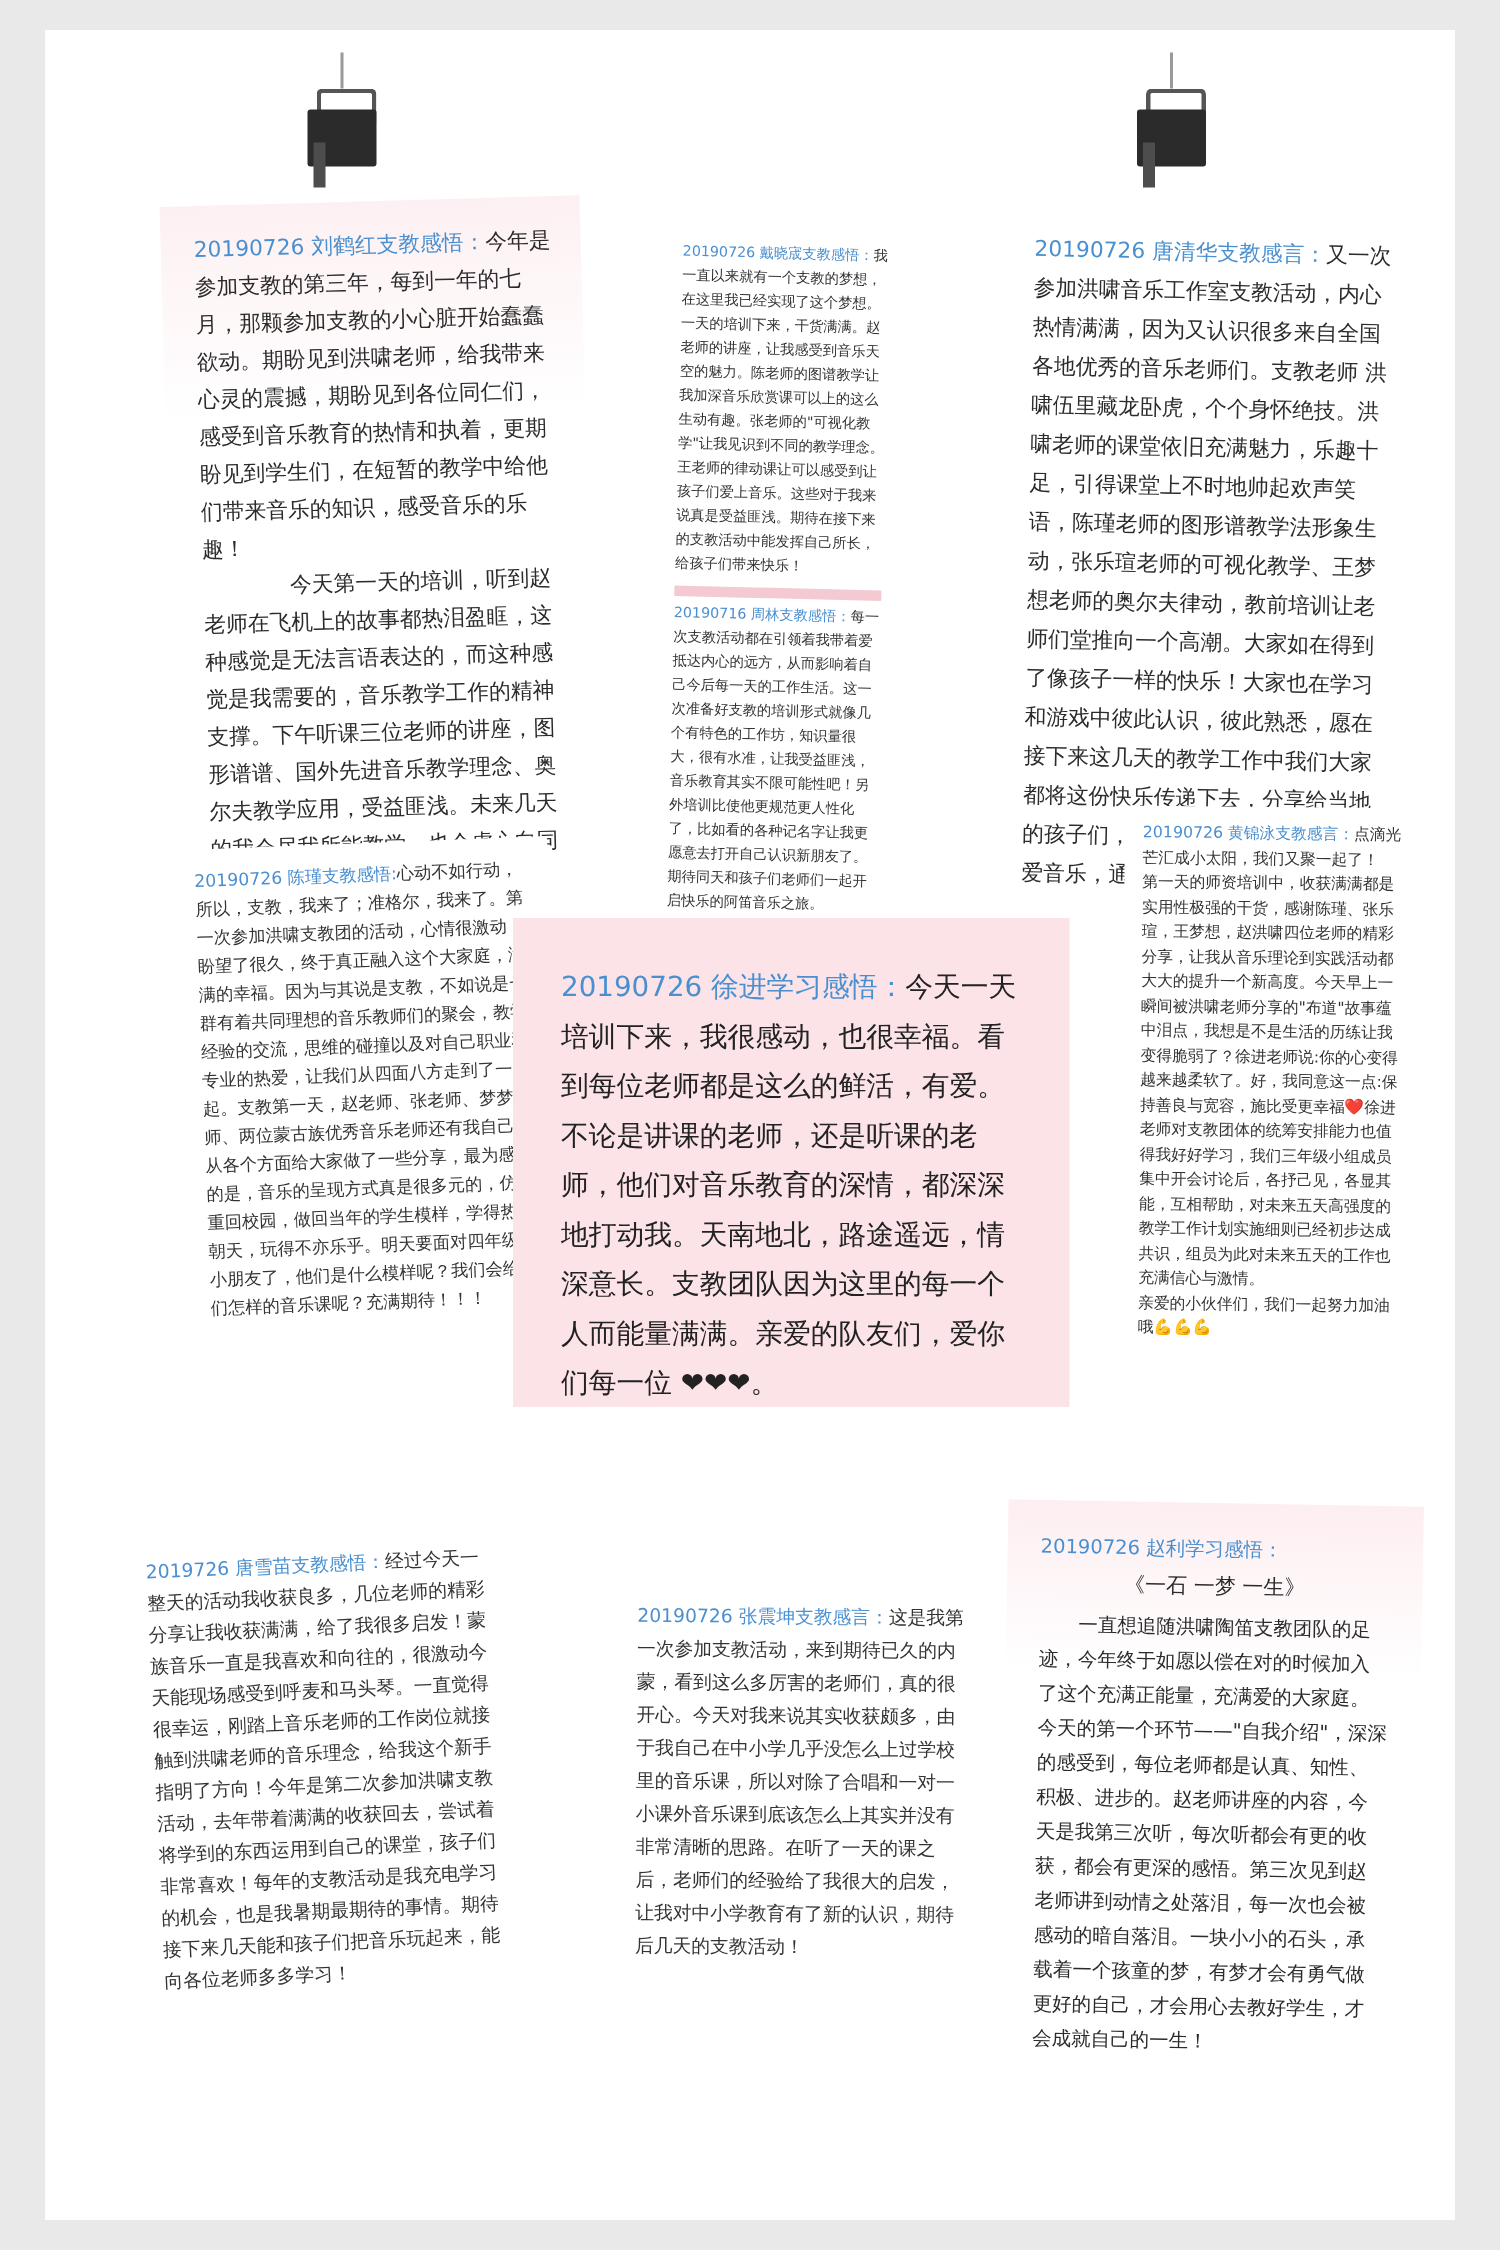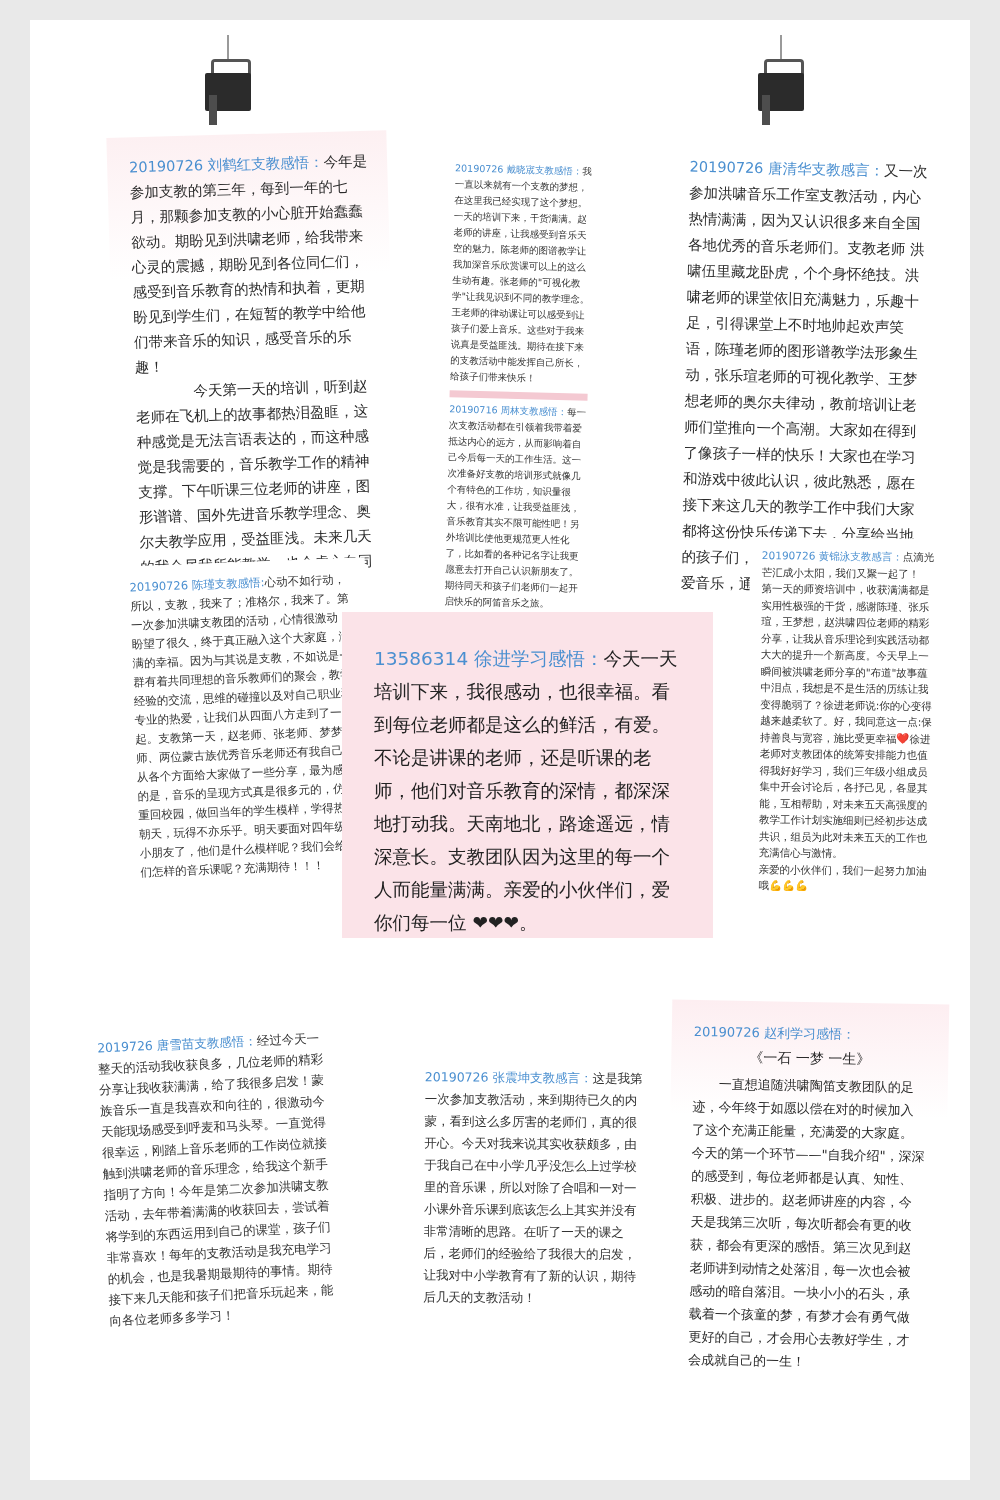--- a/index.html
+++ b/index.html
@@ -105,21 +105,21 @@
     <span class="hl">20190726 黄锦泳支教感言：</span><span class="txt">点滴光芒汇成小太阳，我们又聚一起了！
 第一天的师资培训中，收获满满都是实用性极强的干货，感谢陈瑾、张乐瑄，王梦想，赵洪啸四位老师的精彩分享，让我从音乐理论到实践活动都大大的提升一个新高度。今天早上一瞬间被洪啸老师分享的"布道"故事蕴中泪点，我想是不是生活的历练让我变得脆弱了？徐进老师说:你的心变得越来越柔软了。好，我同意这一点:保持善良与宽容，施比受更幸福❤️徐进老师对支教团体的统筹安排能力也值得我好好学习，我们三年级小组成员集中开会讨论后，各抒己见，各显其能，互相帮助，对未来五天高强度的教学工作计划实施细则已经初步达成共识，组员为此对未来五天的工作也充满信心与激情。
 亲爱的小伙伴们，我们一起努力加油哦💪💪💪</span>
   </div>
 
   <div class="note" id="n-chenyu">
     <span class="hl">20190726 陈瑾支教感悟:</span><span class="txt">心动不如行动，所以，支教，我来了；准格尔，我来了。第一次参加洪啸支教团的活动，心情很激动，盼望了很久，终于真正融入这个大家庭，满满的幸福。因为与其说是支教，不如说是一群有着共同理想的音乐教师们的聚会，教学经验的交流，思维的碰撞以及对自己职业和专业的热爱，让我们从四面八方走到了一起。支教第一天，赵老师、张老师、梦梦老师、两位蒙古族优秀音乐老师还有我自己都从各个方面给大家做了一些分享，最为感慨的是，音乐的呈现方式真是很多元的，仿佛重回校园，做回当年的学生模样，学得热火朝天，玩得不亦乐乎。明天要面对四年级的小朋友了，他们是什么模样呢？我们会给他们怎样的音乐课呢？充满期待！！！</span>
   </div>
 
   <div class="note" id="n-xujin">
-    <span class="hl">13586314 徐进学习感悟：</span><span class="txt">今天一天培训下来，我很感动，也很幸福。看到每位老师都是这么的鲜活，有爱。不论是讲课的老师，还是听课的老师，他们对音乐教育的深情，都深深地打动我。天南地北，路途遥远，情深意长。支教团队因为这里的每一个人而能量满满。亲爱的小伙伴们，爱你们每一位 ❤❤❤。</span>
+    <span class="hl">20190726 徐进学习感悟：</span><span class="txt">今天一天培训下来，我很感动，也很幸福。看到每位老师都是这么的鲜活，有爱。不论是讲课的老师，还是听课的老师，他们对音乐教育的深情，都深深地打动我。天南地北，路途遥远，情深意长。支教团队因为这里的每一个人而能量满满。亲爱的队友们，爱你们每一位 ❤❤❤。</span>
   </div>
 
   <div class="note" id="n-tangxuemiao">
     <span class="hl">2019726 唐雪苗支教感悟：</span><span class="txt">经过今天一整天的活动我收获良多，几位老师的精彩分享让我收获满满，给了我很多启发！蒙族音乐一直是我喜欢和向往的，很激动今天能现场感受到呼麦和马头琴。一直觉得很幸运，刚踏上音乐老师的工作岗位就接触到洪啸老师的音乐理念，给我这个新手指明了方向！今年是第二次参加洪啸支教活动，去年带着满满的收获回去，尝试着将学到的东西运用到自己的课堂，孩子们非常喜欢！每年的支教活动是我充电学习的机会，也是我暑期最期待的事情。期待接下来几天能和孩子们把音乐玩起来，能向各位老师多多学习！</span>
   </div>
 
   <div class="note" id="n-zhangzhenkun">
     <span class="hl">20190726 张震坤支教感言：</span><span class="txt">这是我第一次参加支教活动，来到期待已久的内蒙，看到这么多厉害的老师们，真的很开心。今天对我来说其实收获颇多，由于我自己在中小学几乎没怎么上过学校里的音乐课，所以对除了合唱和一对一小课外音乐课到底该怎么上其实并没有非常清晰的思路。在听了一天的课之后，老师们的经验给了我很大的启发，让我对中小学教育有了新的认识，期待后几天的支教活动！</span>
   </div>
 

